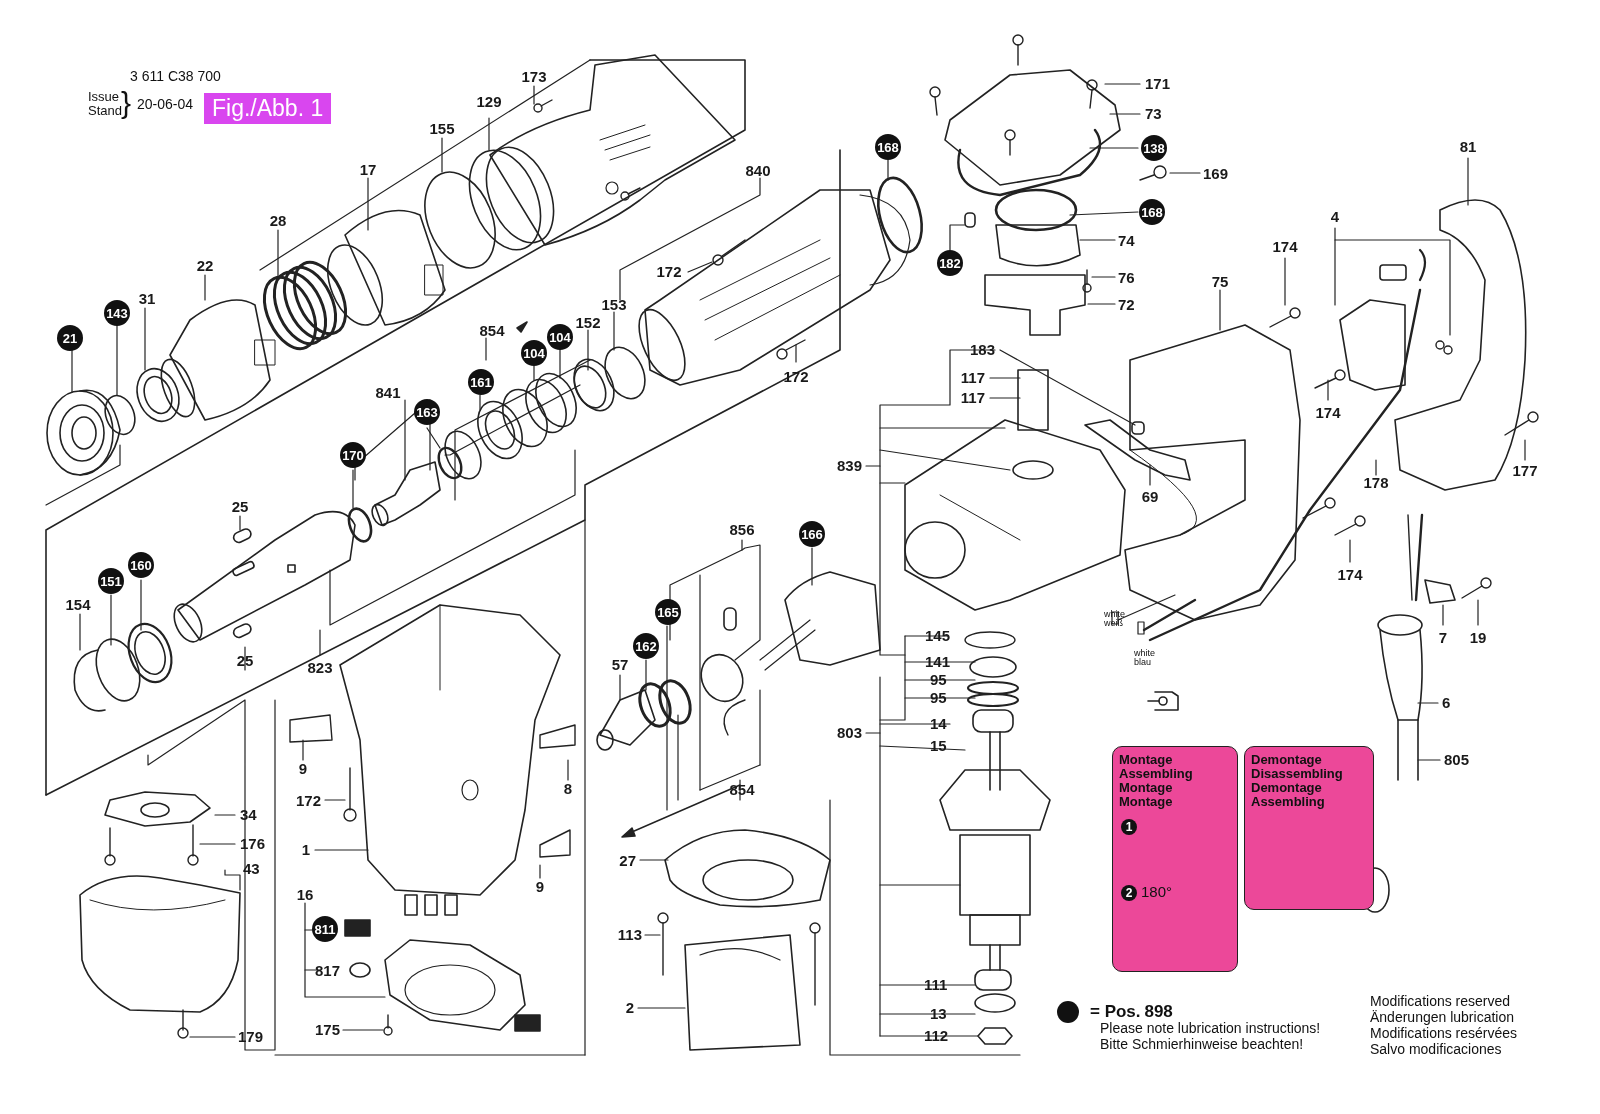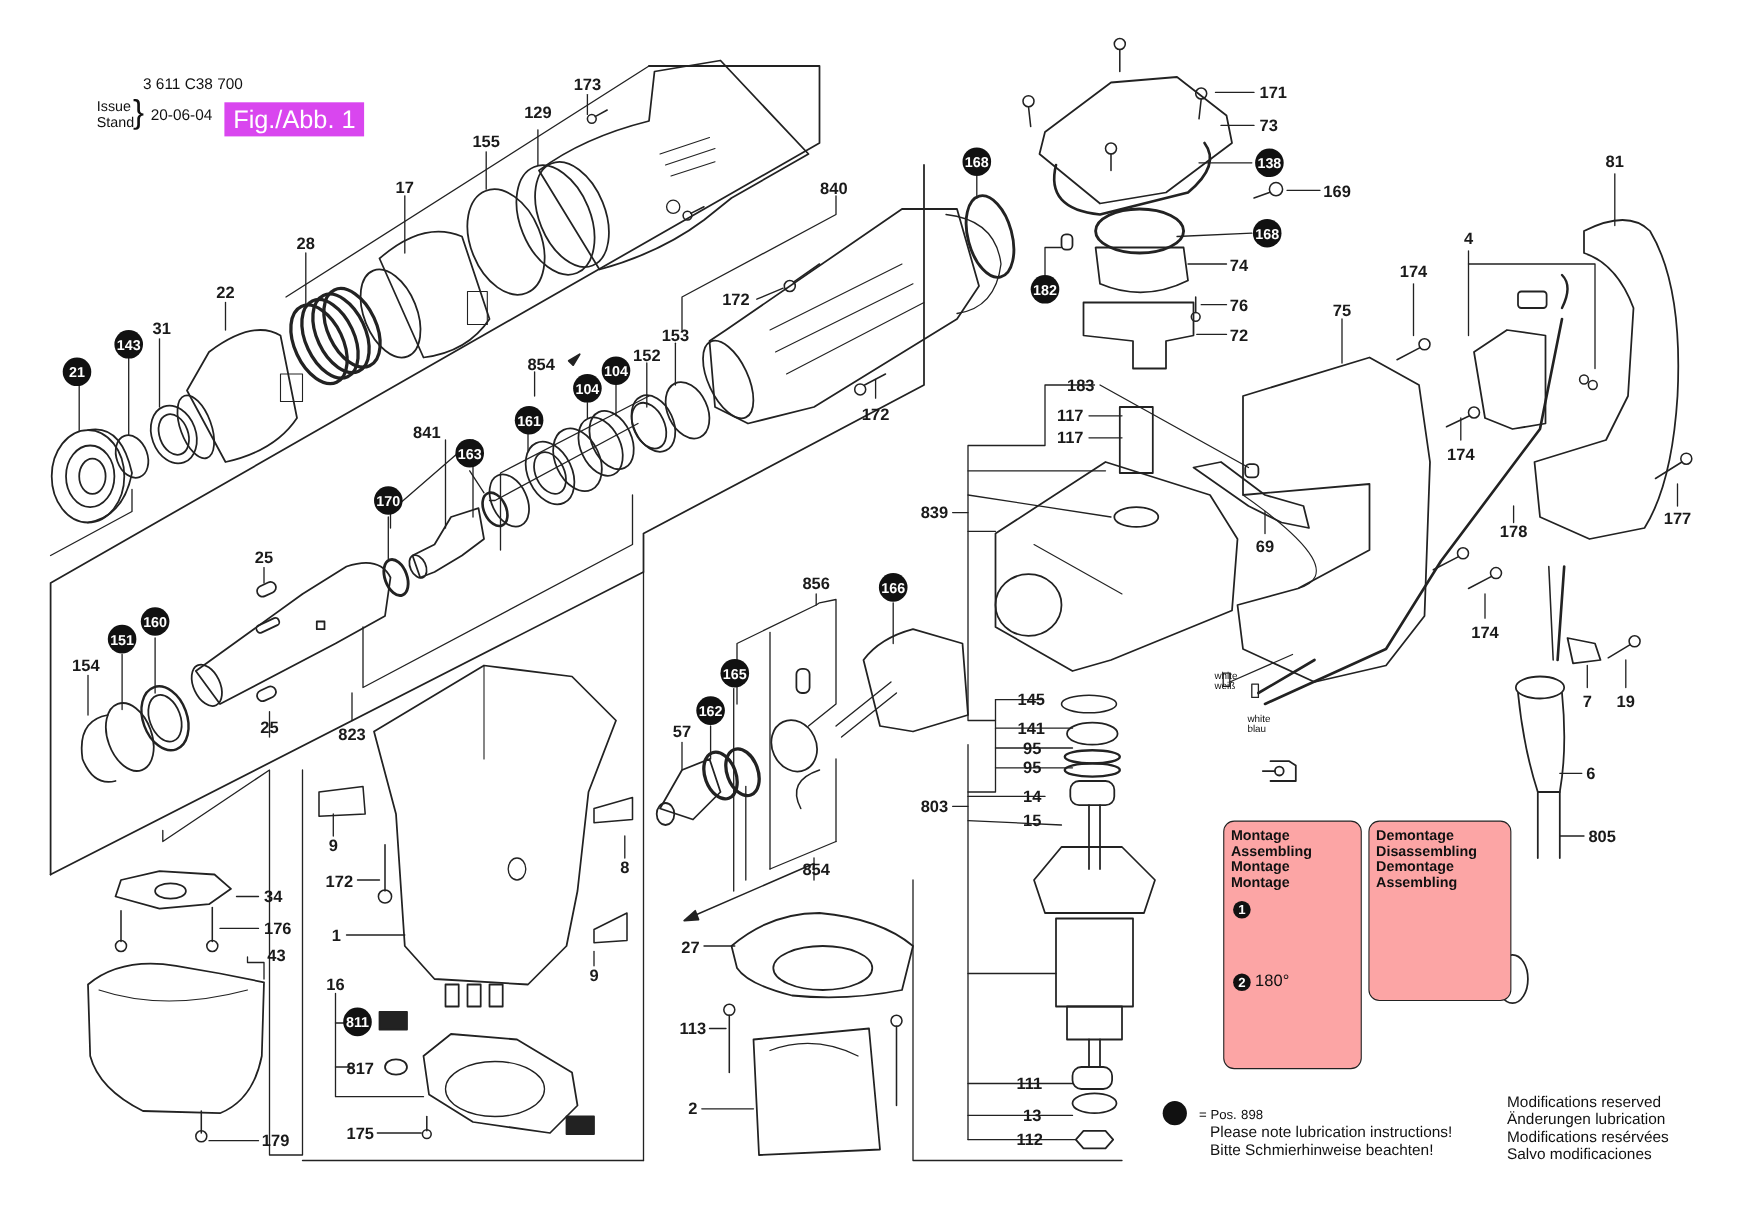--- a/index.html
+++ b/index.html
@@ -9,23 +9,23 @@
   .lbl{font-family:"Liberation Sans",sans-serif;font-weight:bold;font-size:15px;fill:#1a1a1a;}
   .blbl{font-family:"Liberation Sans",sans-serif;font-weight:bold;font-size:13px;fill:#ffffff;}
   .hdr{position:absolute;font-family:"Liberation Sans",sans-serif;}
   #docnum{left:90px;top:68px;font-size:14px;margin-left:40px;}
   #issue{left:88px;top:90px;font-size:13px;line-height:14px;}
   #issuebrace{left:121px;top:88px;font-size:30px;line-height:30px;font-weight:300;}
   #issuedate{left:137px;top:96px;font-size:14px;}
   #figtag{left:204px;top:93px;background:#d946ef;color:#fff;font-weight:normal;font-size:23px;padding:2px 8px;}
   .note{position:absolute;font-family:"Liberation Sans",sans-serif;font-size:14px;line-height:16px;}
   #posnote{left:1100px;top:1004px;}
-  #posnote .pos{font-weight:normal;font-size:12px;}
+  #posnote .pos{font-weight:bold;font-size:17px;}
   #mods{left:1370px;top:993px;}
-  .box{position:absolute;border:1.5px solid #222;border-radius:10px;background:#fca5a5;}
+  .box{position:absolute;border:1.5px solid #222;border-radius:10px;background:#ec4899;}
   .box .t{font-weight:bold;font-size:13px;line-height:14px;}
   #assyBox{left:1112px;top:746px;width:112px;height:212px;padding:6px;}
   #disBox{left:1244px;top:746px;width:116px;height:150px;padding:6px;}
   .wire{position:absolute;font-size:9px;line-height:9px;}
 </style>
 </head>
 <body>
 
 <div id="stage">
 

